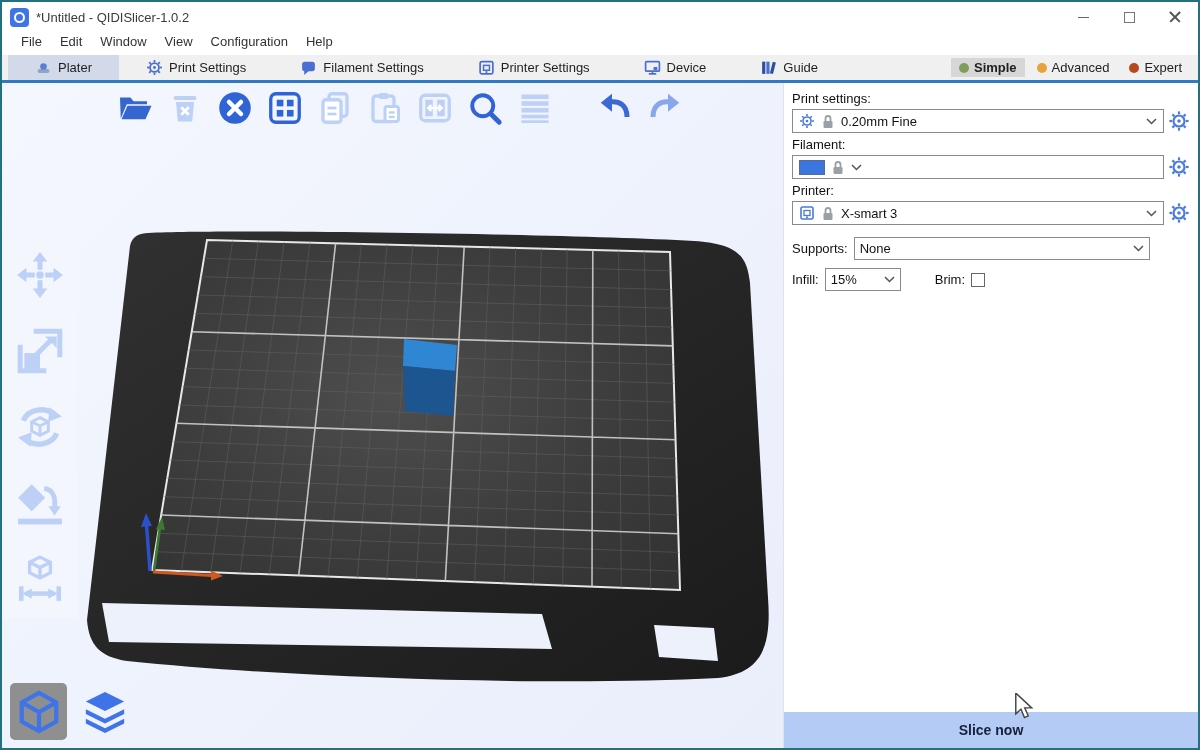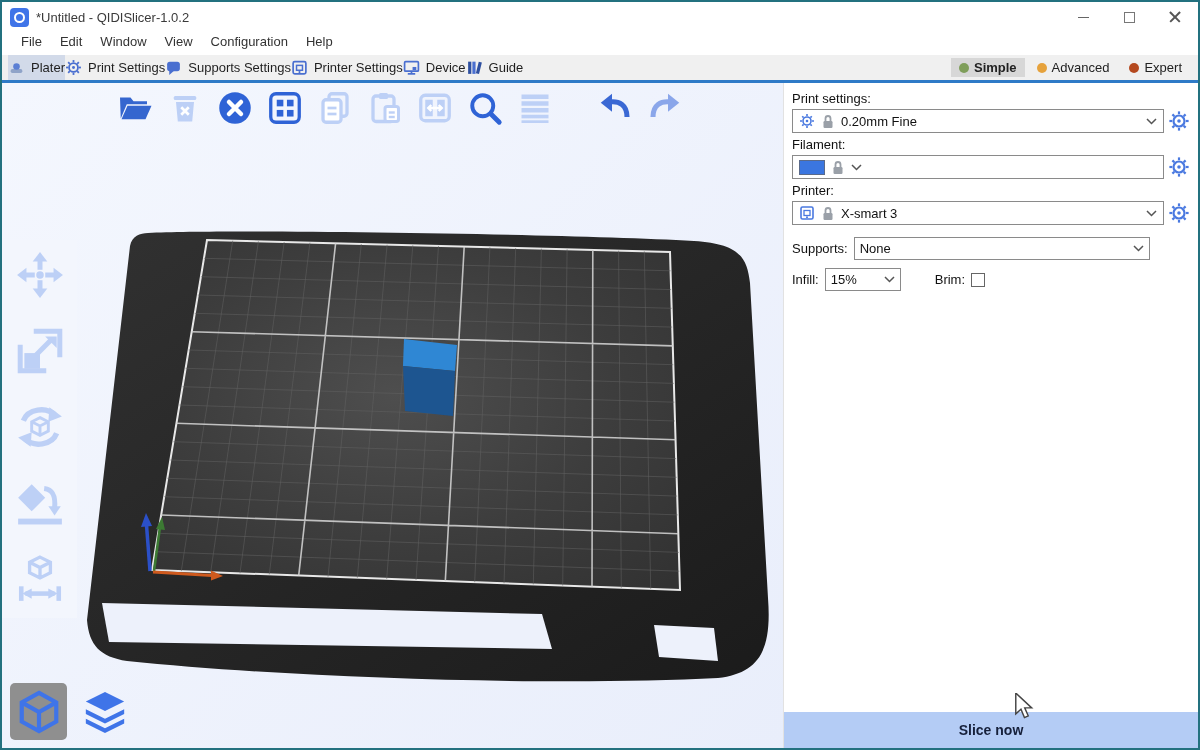--- a/index.html
+++ b/index.html
@@ -23,21 +23,21 @@
   .glyph-close{position:relative;width:12px;height:12px;}
   .glyph-close:before,.glyph-close:after{content:"";position:absolute;left:-1px;top:5px;width:14px;height:1.6px;background:#555;}
   .glyph-close:before{transform:rotate(45deg);} .glyph-close:after{transform:rotate(-45deg);}
 
   
   .menubar{height:23px;display:flex;padding-left:10px;background:#fff;}
   .menu-item{font-size:13px;color:#333;padding:2px 9px;}
 
   
   .tabbar{height:28px;display:flex;align-items:stretch;background:#f0f0f0;border-bottom:3px solid var(--tabline);padding-left:6px;}
-  .tab{display:flex;align-items:center;gap:6px;padding:0 0;font-size:13px;color:#1f1f1f;}
+  .tab{display:flex;align-items:center;gap:6px;padding:0 27px;font-size:13px;color:#1f1f1f;}
   .tab.selected{background:#d2dae9;}
   .tab svg{width:17px;height:17px;}
   .modes{margin-left:auto;display:flex;align-items:center;gap:4px;padding-right:8px;border-radius:11px;}
   .mode{display:flex;align-items:center;gap:5px;font-size:13px;color:#222;padding:2px 8px;}
   .mode.selected{background:#d7d7d7;font-weight:bold;}
   .mode-dot{width:10px;height:10px;border-radius:50%;}
 
   
   .main{display:flex;height:665px;}
   .viewport{position:relative;flex:1;background:linear-gradient(135deg,var(--vpbg1),var(--vpbg2));overflow:hidden;}
@@ -130,21 +130,21 @@
             <line x1="4.5" y1="11.5" x2="3" y2="13"></line>
         </g>
       </svg>
       <span>Print Settings</span>
     </div>
     <div class="tab">
       <svg viewBox="0 0 16 16">
         <rect x="2" y="2.5" width="12" height="9" rx="2.5" fill="#4a6fd0"></rect>
         <path d="M4,11 L8.5,11 L4,15 Z" fill="#4a6fd0"></path>
       </svg>
-      <span>Supports Settings</span>
+      <span>Filament Settings</span>
     </div>
     <div class="tab">
       <svg viewBox="0 0 16 16">
         <rect x="2" y="2.5" width="12" height="11.5" rx="1.5" fill="none" stroke="#4a6fd0" stroke-width="1.6"></rect>
         <rect x="5.2" y="6" width="5.6" height="4.6" fill="none" stroke="#4a6fd0" stroke-width="1.4"></rect>
         <circle cx="8" cy="12.3" r="1" fill="#4a6fd0"></circle>
       </svg>
       <span>Printer Settings</span>
     </div>
     <div class="tab">

